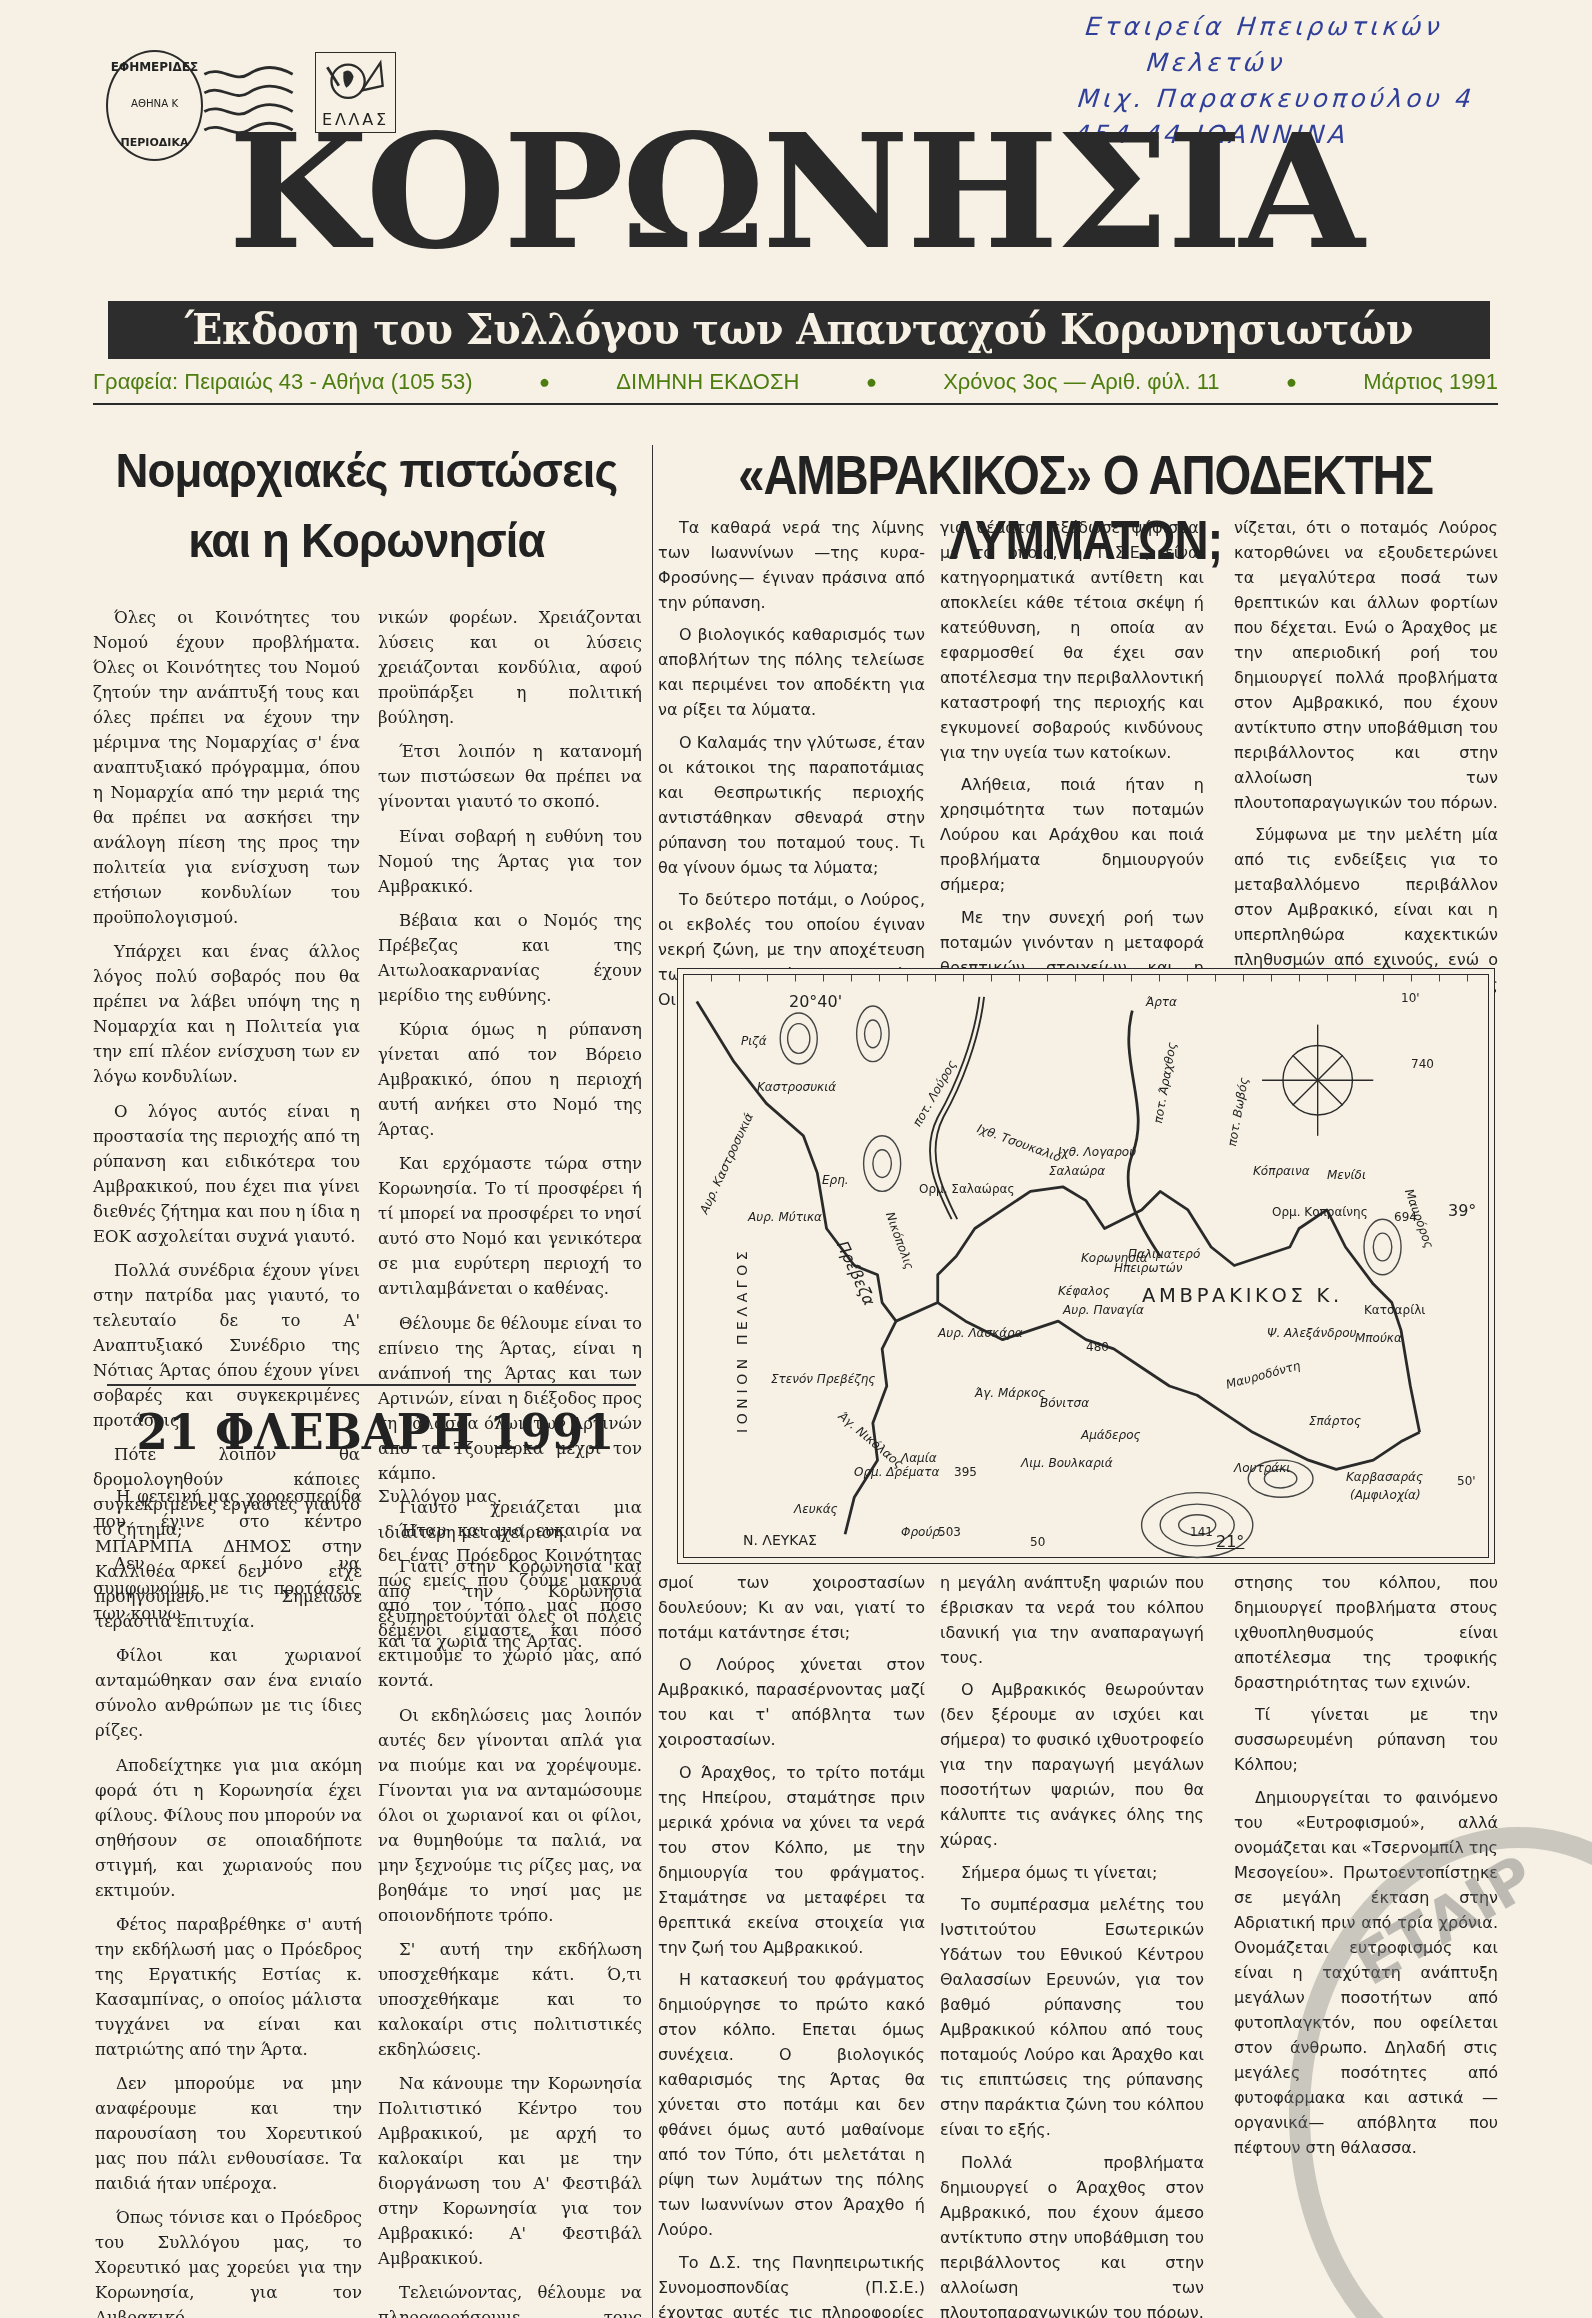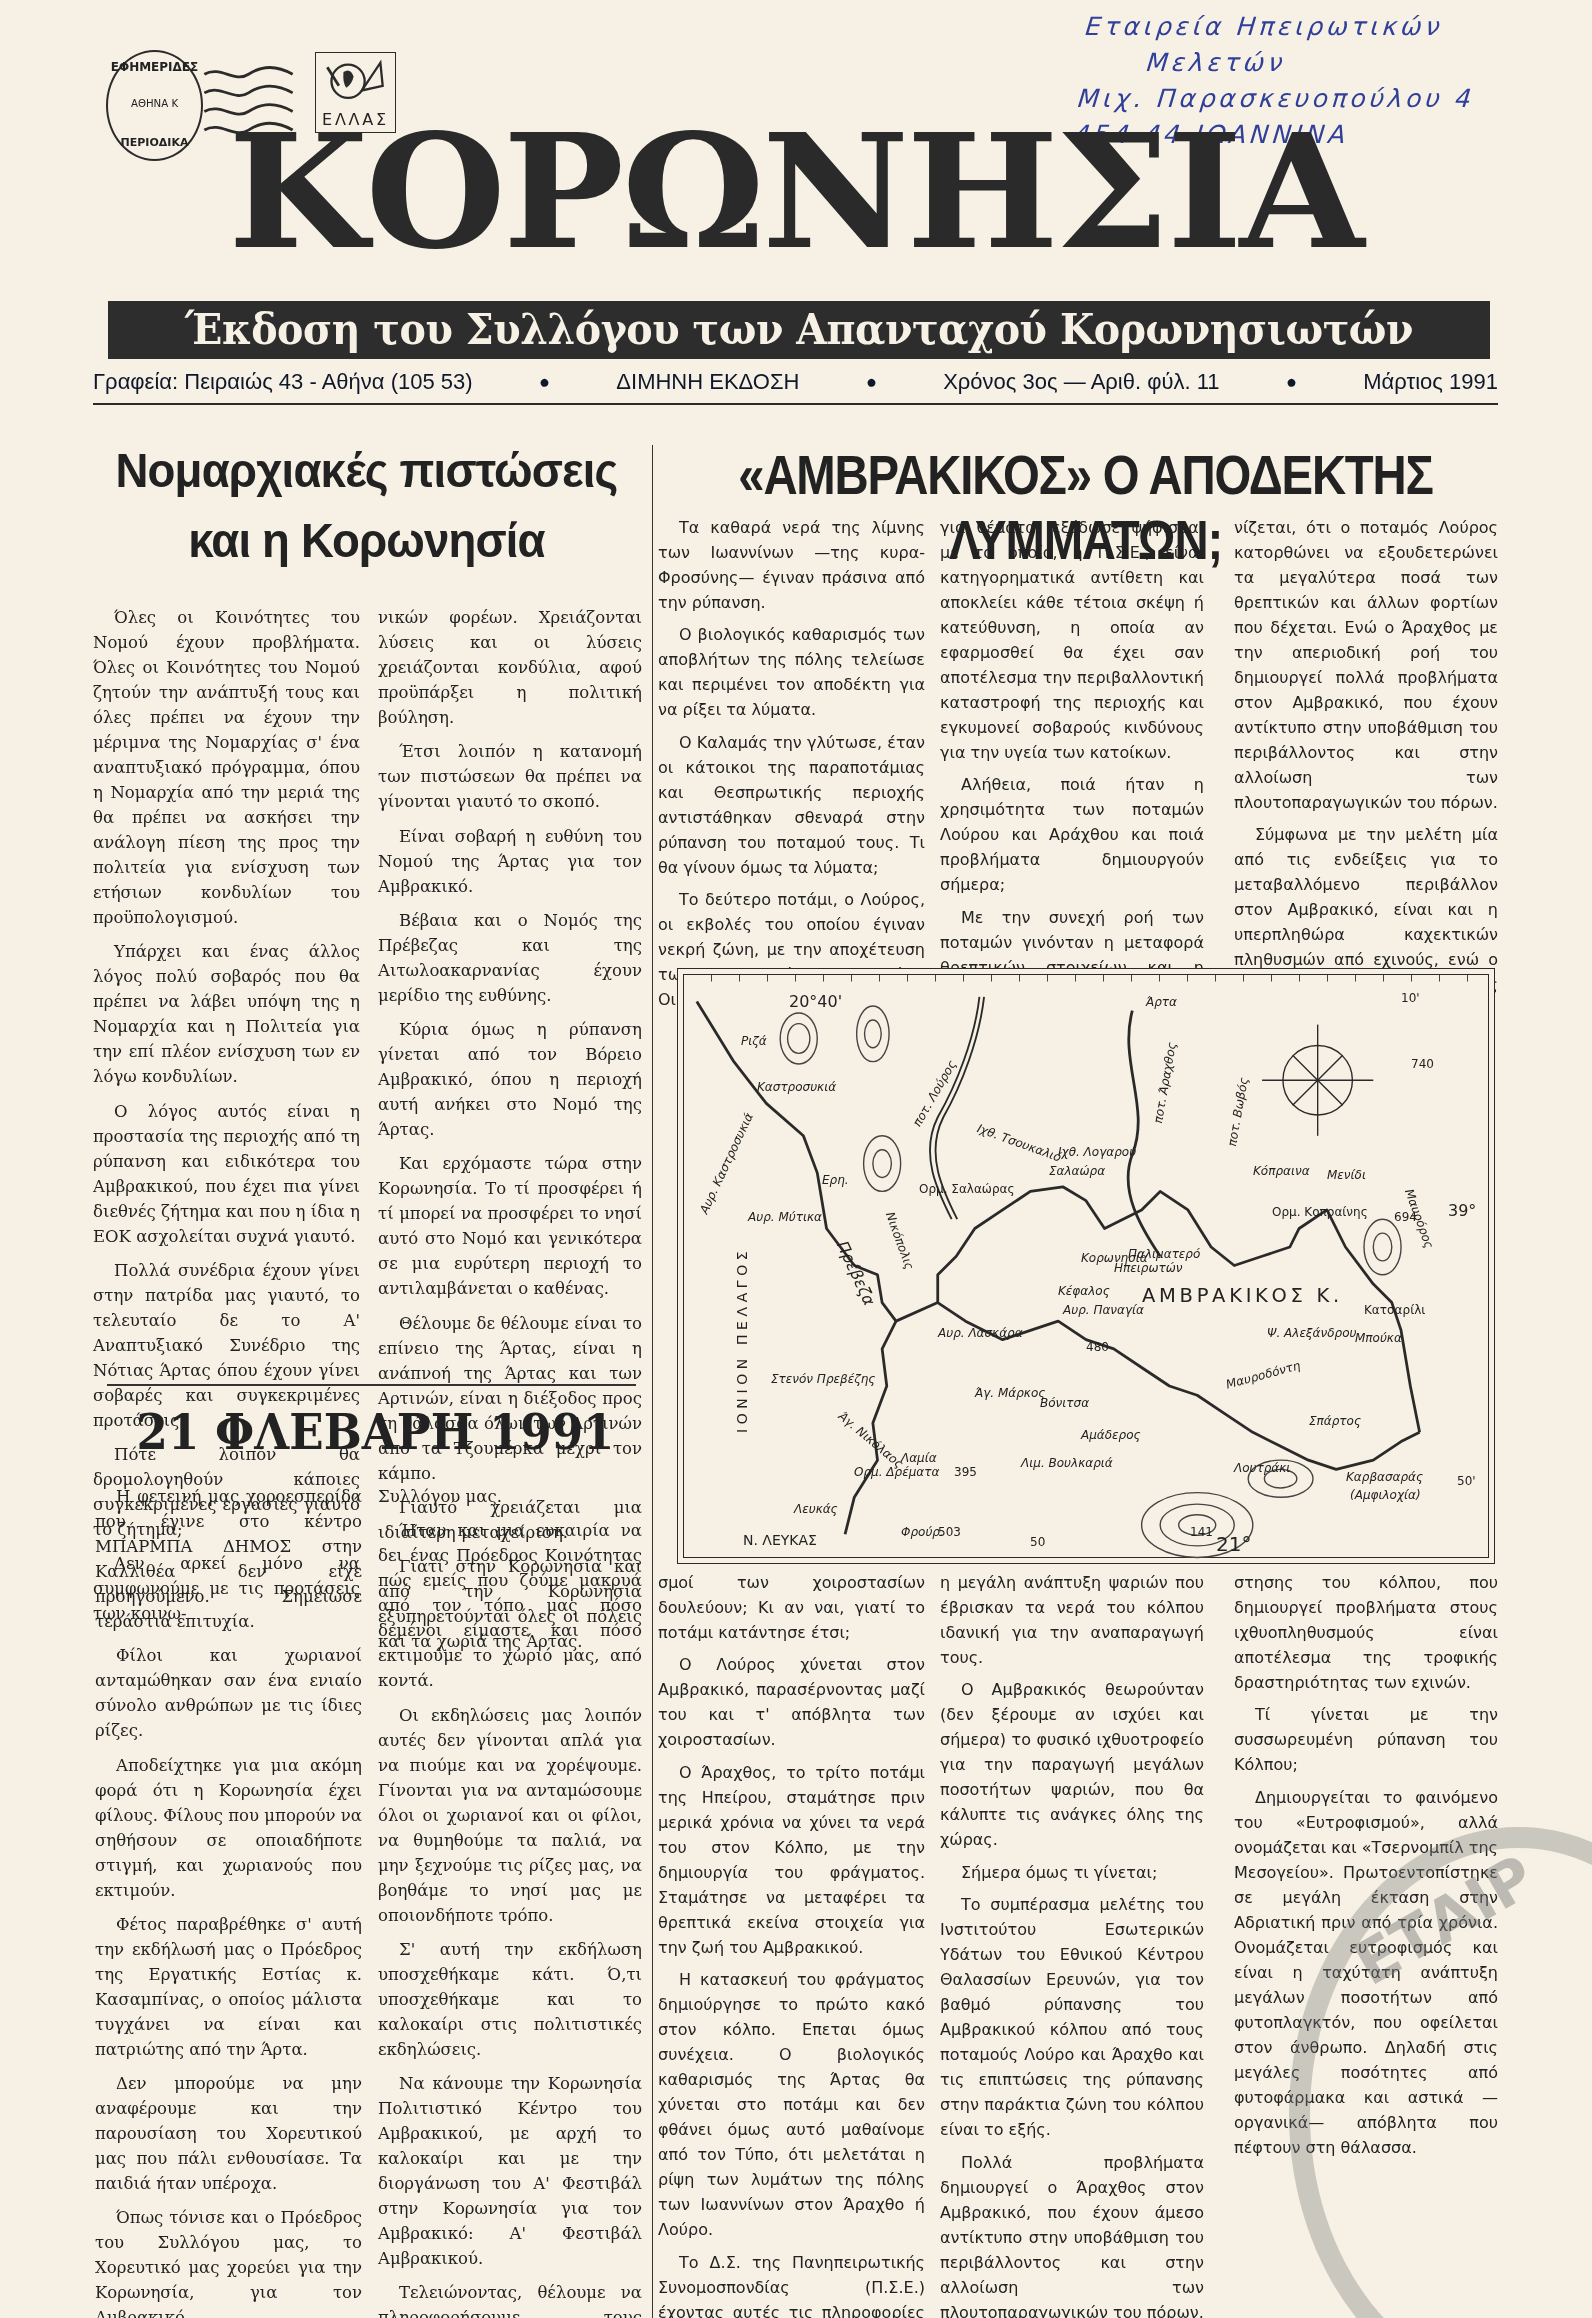--- a/index.html
+++ b/index.html
@@ -20,21 +20,21 @@
   .stamp svg{position:absolute;left:9.3px;top:4.6px;}
   .stamp .country{position:absolute;bottom:2.8px;left:0;right:0;text-align:center;font-family:"DejaVu Sans",sans-serif;font-size:16px;letter-spacing:2.8px;}
   
   .masthead{position:absolute;left:95px;top:118px;width:1400px;height:148px;text-align:center;
             font-family:"DejaVu Serif",serif;font-weight:bold;font-size:158px;line-height:148px;letter-spacing:-2.8px;color:#2a2a2a;
             transform:scaleX(1.02);}
   .subbar{position:absolute;left:108px;top:301px;width:1382px;height:58px;background:#2d2d2d;}
   .subbar span{display:block;text-align:center;color:#f6f1e4;font-family:"DejaVu Serif",serif;font-weight:bold;
                font-size:43px;line-height:56px;letter-spacing:-0.5px;transform:scaleX(0.92);}
   .infoline{position:absolute;left:93px;top:366px;width:1405px;height:32px;display:flex;justify-content:space-between;align-items:center;
-            font-family:"Liberation Sans",sans-serif;font-size:22px;color:#0f172a;}
+            font-family:"Liberation Sans",sans-serif;font-size:22px;color:#4d7c0f;}
   .infoline .dot{font-size:18.5px;}
   .rule-top{position:absolute;left:93px;top:403px;width:1405px;height:1.9px;background:#2a2a2a;}
   
   .h-left{position:absolute;left:93px;top:436px;width:547px;text-align:center;font-family:"Liberation Sans",sans-serif;
           font-weight:bold;font-size:48px;line-height:70px;letter-spacing:-0.9px;transform:scaleX(0.95);}
   .h-right{position:absolute;left:668px;top:443px;width:835px;text-align:center;font-family:"Liberation Sans",sans-serif;
           font-weight:bold;font-size:55px;line-height:65px;letter-spacing:-1.4px;transform:scaleX(0.86);}
   .h-mid{position:absolute;left:102px;top:1400px;width:547px;text-align:center;font-family:"DejaVu Serif",serif;font-weight:bold;
          font-size:49px;line-height:65px;transform:scaleX(0.92);}
   
@@ -201,21 +201,21 @@
       <line x1="1260" y1="240" x2="1500" y2="240"></line>
       <line x1="1326" y1="186" x2="1434" y2="294"></line>
       <line x1="1434" y1="186" x2="1326" y2="294"></line>
     </g>
   </svg>
   <div class="maplbl plain" style="left:111px;top:23px;font-size:16px;">20°40'</div>
   <div class="maplbl plain" style="left:723px;top:22px;">10'</div>
   <div class="maplbl plain" style="left:770px;top:232px;font-size:16px;">39°</div>
   <div class="maplbl plain" style="left:779px;top:505px;">50'</div>
   <div class="maplbl plain" style="left:352px;top:566px;">50</div>
-  <div class="maplbl plain" style="left:538px;top:563px;font-size:20px;">21°</div>
+  <div class="maplbl plain" style="left:538px;top:563px;font-size:16px;text-decoration:underline;">21°</div>
   <div class="maplbl big" style="left:464px;top:315px;">ΑΜΒΡΑΚΙΚΟΣ Κ.</div>
   <div class="maplbl plain v" style="left:56px;top:464px;transform:rotate(-90deg);font-size:14px;letter-spacing:4.6px;">ΙΟΝΙΟΝ ΠΕΛΑΓΟΣ</div>
   <div class="maplbl plain" style="left:733px;top:88px;">740</div>
   <div class="maplbl plain" style="left:716px;top:241px;">694</div>
   <div class="maplbl plain" style="left:408px;top:371px;">480</div>
   <div class="maplbl plain" style="left:232px;top:496px;padding-left:44px;">395</div>
   <div class="maplbl plain" style="left:260px;top:556px;">503</div>
   <div class="maplbl plain" style="left:512px;top:556px;">141</div>
   <div class="maplbl" style="left:63px;top:65px;">Ριζά</div>
   <div class="maplbl" style="left:79px;top:111px;">Καστροσυκιά</div>

